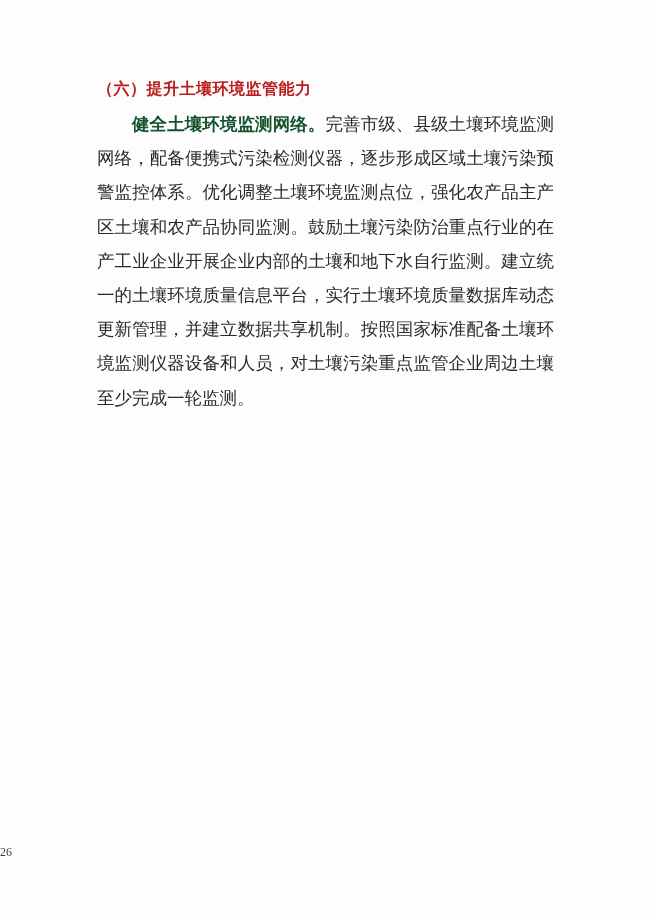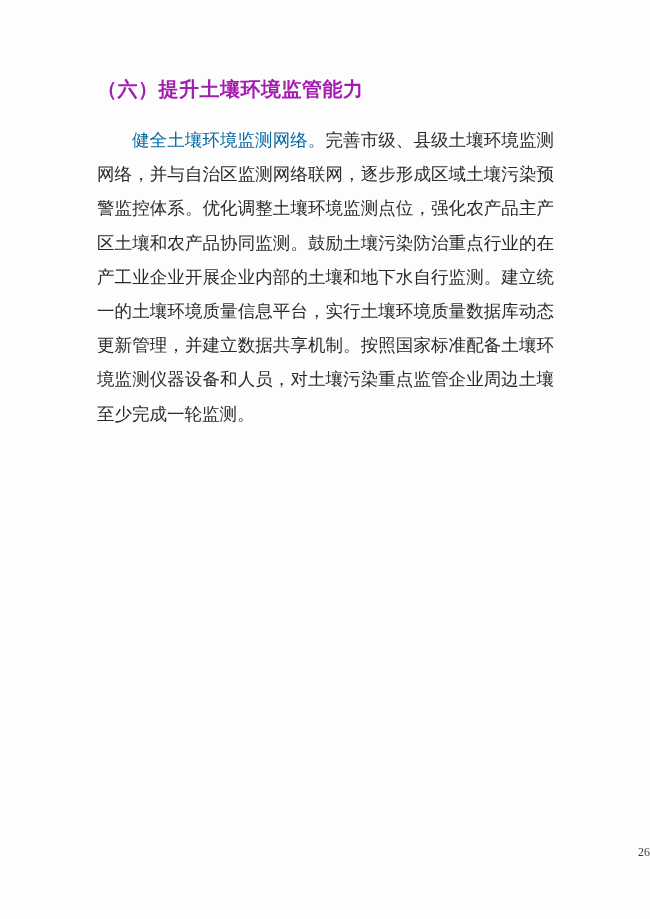--- a/index.html
+++ b/index.html
@@ -18,61 +18,61 @@
     box-sizing: border-box;
   }
   .content {
     position: absolute;
     left: 97px;
     top: 72px;
     width: 457px;
   }
   .doc-heading {
     font-family: "DejaVu Sans", "Liberation Sans", sans-serif;
-    font-size: 20px;
+    font-size: 16px;
     font-weight: bold;
-    color: #a21caf;
-    margin: 0 0 17px 0;
+    color: #b91c1c;
+    margin: 0 0 1px 0;
     line-height: 34px;
     letter-spacing: 0.5px;
     white-space: nowrap;
   }
   .para {
     margin: 0;
     font-size: 17.5px;
     line-height: 34.2px;
     color: #2a2a2a;
     text-align: justify;
     text-justify: inter-character;
     text-indent: 2em;
     line-break: strict;
     overflow-wrap: break-word;
     word-break: normal;
   }
   .para .lead {
-    font-weight: normal;
-    color: #0369a1;
+    font-weight: bold;
+    color: #14532d;
   }
   .page-number {
     position: absolute;
     left: 0;
     right: 0;
     top: 845px;
-    text-align: right;
+    text-align: left;
     font-size: 12px;
     color: #3c3c3c;
     font-family: "Liberation Serif", "DejaVu Serif", serif;
   }
 </style>
 </head>
 <body>
 
 <div class="page">
   <div class="content">
     <h1 class="doc-heading">（六）提升土壤环境监管能力</h1>
 
-    <p class="para"><span class="lead">健全土壤环境监测网络。</span><span>完善市级、县级土壤环境监测网络，并与自治区监测网络联网，逐步形成区域土壤污染预警监控体系。优化调整土壤环境监测点位，强化农产品主产区土壤和农产品协同监测。鼓励土壤污染防治重点行业的在产工业企业开展企业内部的土壤和地下水自行监测。建立统一的土壤环境质量信息平台，实行土壤环境质量数据库动态更新管理，并建立数据共享机制。按照国家标准配备土壤环境监测仪器设备和人员，对土壤污染重点监管企业周边土壤至少完成一轮监测。</span></p>
+    <p class="para"><span class="lead">健全土壤环境监测网络。</span><span>完善市级、县级土壤环境监测网络，配备便携式污染检测仪器，逐步形成区域土壤污染预警监控体系。优化调整土壤环境监测点位，强化农产品主产区土壤和农产品协同监测。鼓励土壤污染防治重点行业的在产工业企业开展企业内部的土壤和地下水自行监测。建立统一的土壤环境质量信息平台，实行土壤环境质量数据库动态更新管理，并建立数据共享机制。按照国家标准配备土壤环境监测仪器设备和人员，对土壤污染重点监管企业周边土壤至少完成一轮监测。</span></p>
 
 
   </div>
 
   <div class="page-number">26</div>
 </div>
 
 </body></html>

